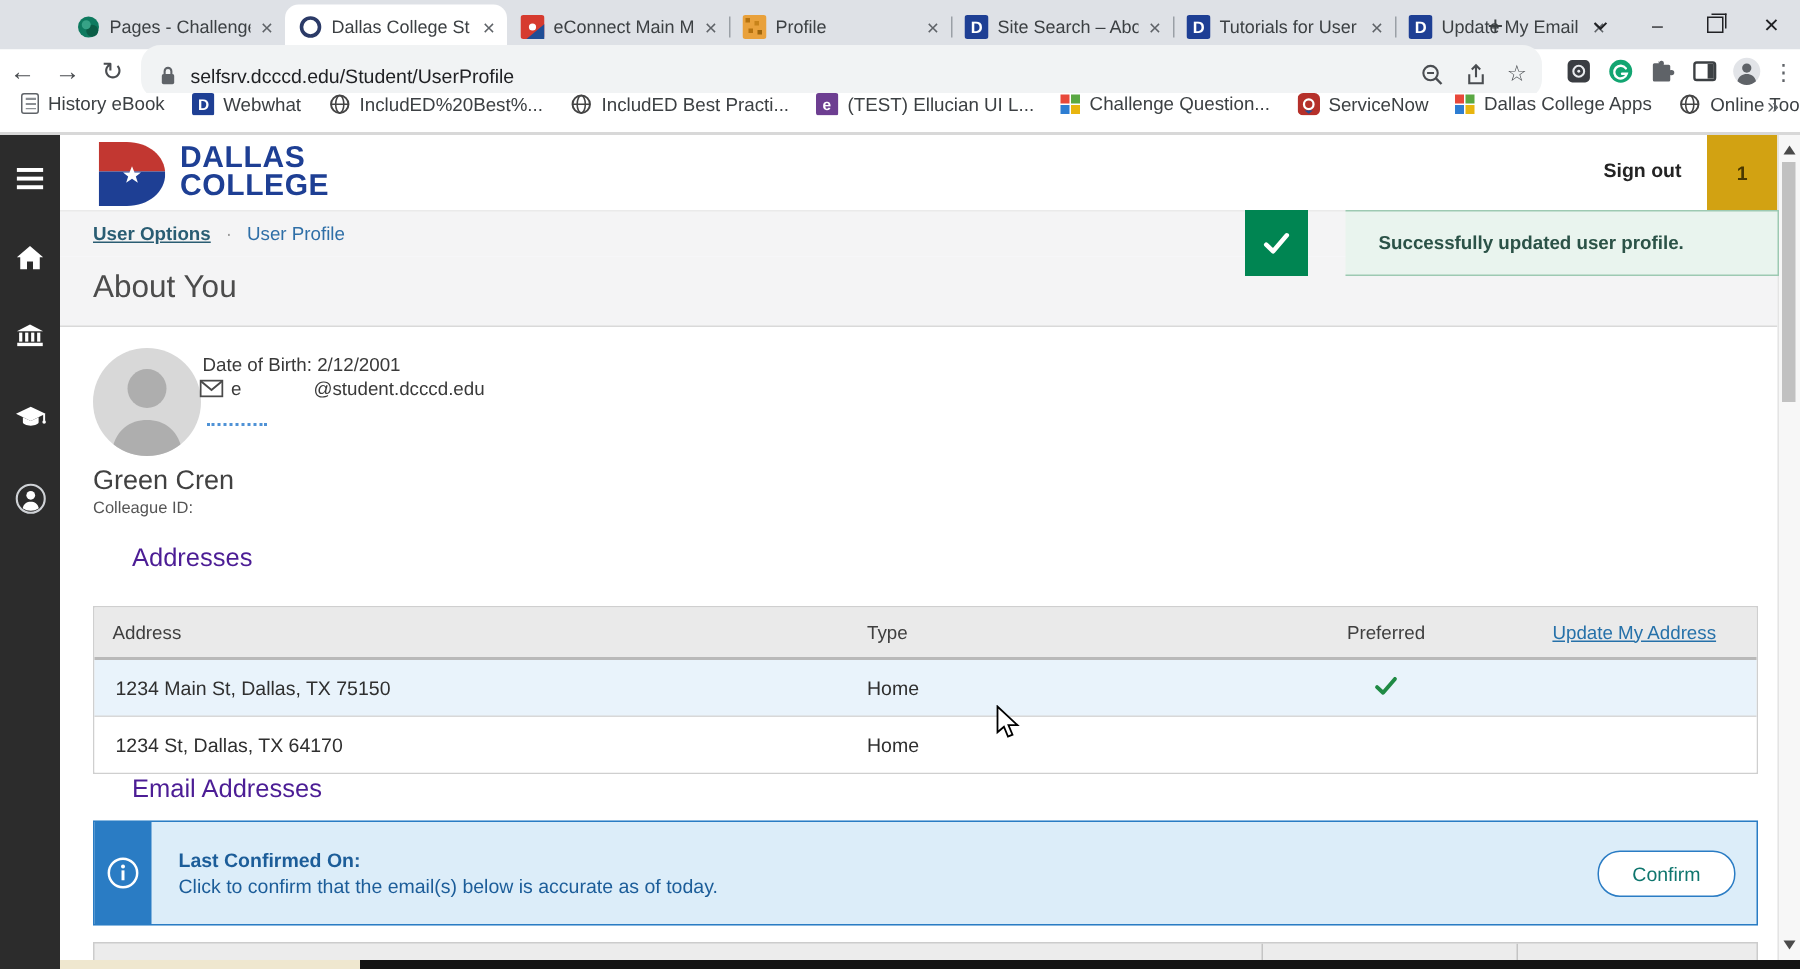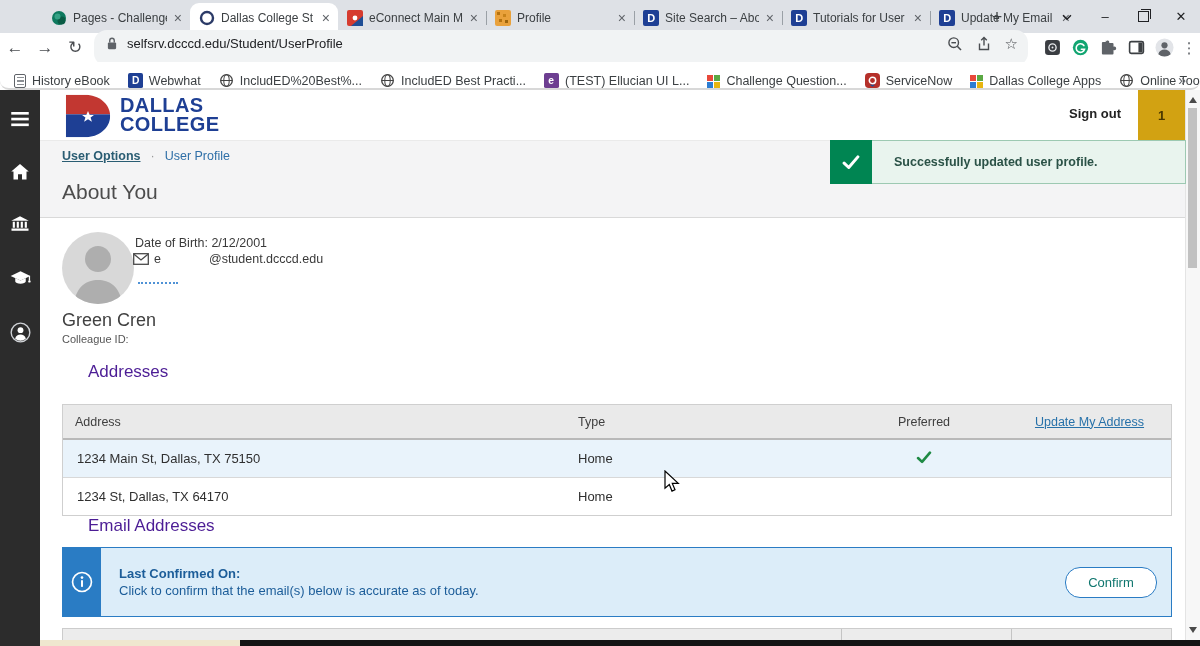--- a/index.html
+++ b/index.html
@@ -18,30 +18,30 @@
   .fav{width:16px;height:16px;flex:none;}
   .newtab{position:absolute;left:985px;top:6px;font-size:18px;color:#3c4043;width:24px;height:24px;
     text-align:center;line-height:22px;}
   .win{position:absolute;right:0;top:0;height:33px;display:flex;}
   .winbtn{width:38px;height:33px;display:flex;align-items:center;justify-content:center;color:#202124;font-size:13px;}
   .restore-box{width:9px;height:9px;border:1px solid #202124;position:relative;}
   .restore-box::before{content:"";position:absolute;left:2px;top:-3px;width:9px;height:9px;border:1px solid #202124;border-left:none;border-bottom:none;}
 
   .navbar{position:absolute;left:0;top:33px;width:1200px;height:29px;background:#fff;display:flex;align-items:center;}
   .nav-ic{width:30px;text-align:center;font-size:17px;color:#4a4d51;flex:none;line-height:1;}
-  .omnibox{flex:1;height:28px;background:#f1f3f4;border-radius:13px;display:flex;align-items:center;
+  .omnibox{flex:1;height:28px;background:#f1f3f4;border-radius:13px;display:flex;align-items:flex-end;
     margin:0 10px 0 4px;padding:0 10px 8px 12px;}
   .url{font-size:13px;color:#202124;margin-left:9px;flex:1;white-space:nowrap;overflow:hidden;}
   .obx-ic{margin-left:13px;flex:none;display:flex;align-items:center;color:#4a4d51;font-size:15px;}
   .ext{width:28px;flex:none;display:flex;justify-content:center;align-items:center;}
   .kebab{width:22px;text-align:center;font-size:15px;color:#5f6368;flex:none;}
 
   .bookmarks{position:absolute;left:0;top:62px;width:1200px;height:28px;background:#fff;
-    border-bottom:2px solid #d8d8d8;display:flex;align-items:flex-end;padding-left:14px;gap:18px;
-    font-size:12.5px;color:#3c4043;box-sizing:border-box;border-radius:9px;}
+    border-bottom:2px solid #d8d8d8;display:flex;align-items:flex-start;padding-left:14px;gap:18px;
+    font-size:12.5px;color:#3c4043;box-sizing:border-box;}
   .bm{display:flex;align-items:center;gap:6px;white-space:nowrap;}
   .bm-overflow{position:absolute;right:14px;font-size:14px;color:#5f6368;}
   .bm-ic{width:15px;height:15px;flex:none;}
   .grid4{width:13px;height:13px;display:grid;grid-template-columns:6px 6px;grid-template-rows:6px 6px;gap:1px;}
   .grid4 i:nth-child(1){background:#e8483a;}.grid4 i:nth-child(2){background:#5aa843;}
   .grid4 i:nth-child(3){background:#2d7dd2;}.grid4 i:nth-child(4){background:#e8b50f;}
   .doc-ic{width:12px;height:14px;border:1.4px solid #5f6368;border-radius:2px;
     background:repeating-linear-gradient(#fff 0 2px,#8b8f94 2px 3.5px);background-clip:content-box;padding:2px 1.5px;box-sizing:border-box;}
 
   
@@ -103,21 +103,21 @@
   .confirm-btn{position:absolute;right:14px;top:19px;width:90px;height:29px;border:1px solid #2a7cc4;
     border-radius:15px;background:#fff;color:#0f766e;font-size:13px;display:flex;align-items:center;justify-content:center;}
 
   .partial-table{position:absolute;left:62px;top:538px;width:1110px;height:14px;background:#ececec;
     border:1px solid #ccc;box-sizing:border-box;overflow:hidden;}
   .pt-div{position:absolute;top:0;width:1px;height:14px;background:#c4c4c4;}
 
   .toast{position:absolute;left:830px;top:140px;width:356px;height:44px;display:flex;z-index:5;}
   .toast-ic{width:42px;background:#008552;display:flex;align-items:center;justify-content:center;flex:none;}
   .toast-body{flex:1;background:#e9f4ee;border:1px solid #9dc9b2;border-left:none;display:flex;align-items:center;
-    padding-left:22px;font-size:12.5px;font-weight:700;color:#2b5247;}
+    padding-left:22px;font-size:12.5px;font-weight:700;color:#2b5247;margin-left:25px;}
 
   .scrollbar{position:absolute;left:1185px;top:90px;width:15px;height:550px;background:#f7f7f7;border-left:1px solid #e4e4e4;box-sizing:border-box;}
   .sb-up{position:absolute;left:3px;top:7px;width:0;height:0;border-left:4px solid transparent;border-right:4px solid transparent;border-bottom:6px solid #4a4a4a;}
   .sb-down{position:absolute;left:3px;bottom:7px;width:0;height:0;border-left:4px solid transparent;border-right:4px solid transparent;border-top:6px solid #4a4a4a;}
   .sb-thumb{position:absolute;left:2px;top:18px;width:9px;height:160px;background:#c1c1c1;}
 
   .bottom-strip{position:absolute;left:0;top:640px;width:1200px;height:6px;background:#141414;}
   .bs-dark{position:absolute;left:0;top:0;width:40px;height:6px;background:#2c2c2c;}
   .bs-cream{position:absolute;left:40px;top:0;width:200px;height:6px;background:#efe7cf;}
 

